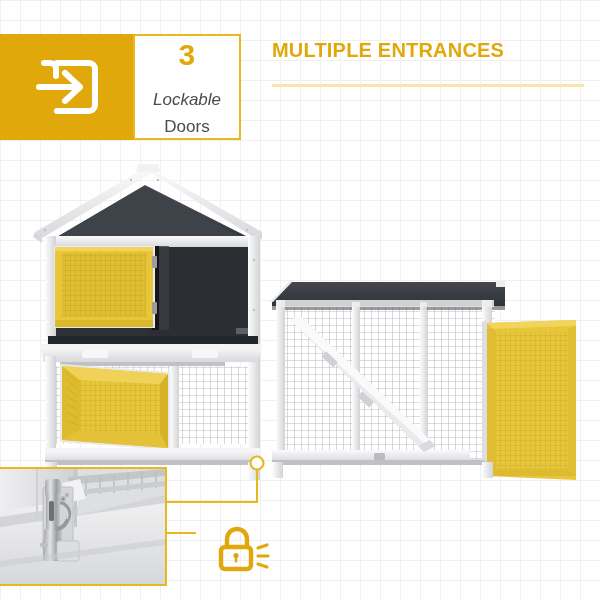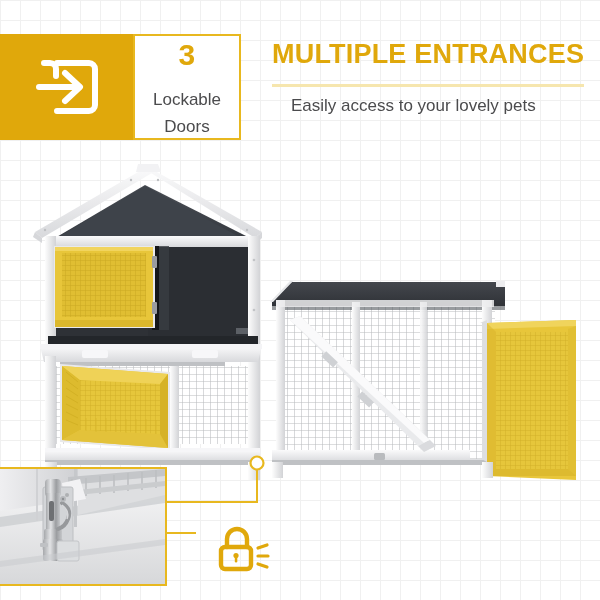--- a/index.html
+++ b/index.html
@@ -30,25 +30,25 @@
   .badge-icon svg{display:block;}
 
   .badge-card{
     position:absolute;left:133px;top:0;width:108px;height:106px;
     background:#ffffff;border:2px solid #E8B81F;box-sizing:border-box;
     display:flex;flex-direction:column;align-items:center;justify-content:center;
     line-height:1.12;
   }
   .badge-num{font-size:30px;font-weight:bold;color:#E0A80B;letter-spacing:.5px;}
   .badge-l1,.badge-l2{font-size:17px;color:#4b4b4d;margin-top:8px;}
-  .badge-l1{margin-top:18px;}
+  .badge-l1{margin-top:18px;font-style:italic;}
 
   .head-title{
     position:absolute;left:272px;top:5px;
-    font-size:27px;font-weight:bold;color:#E0A80B;letter-spacing:.2px;
+    font-size:20px;font-weight:bold;color:#E0A80B;letter-spacing:.2px;
     white-space:nowrap;
     text-align:center;
   }
   .head-rule{
     position:absolute;left:272px;top:50px;width:312px;height:3px;
     background:#F6E6AE;
   }
   .head-sub{
     position:absolute;left:291px;top:62px;
     font-size:17px;color:#4b4b4d;white-space:nowrap;
@@ -90,21 +90,20 @@
   </div>
 
   <div class="badge-card">
     <div class="badge-num">3</div>
     <div class="badge-l1">Lockable</div>
     <div class="badge-l2">Doors</div>
   </div>
 
   <div class="head-title">MULTIPLE ENTRANCES</div>
   <div class="head-rule"></div>
-  <div class="head-sub">Easily access to your lovely pets</div>
 </div>
 
 <div id="product">
 <svg width="600" height="350" viewBox="0 0 600 350">
   <defs>
 
     <pattern id="mesh" width="7" height="7" patternUnits="userSpaceOnUse">
       <rect width="7" height="7" fill="#ffffff"></rect>
       <path d="M0 0 H7 M0 0 V7" stroke="#b9bbbe" stroke-width="1.1"></path>
     </pattern>

